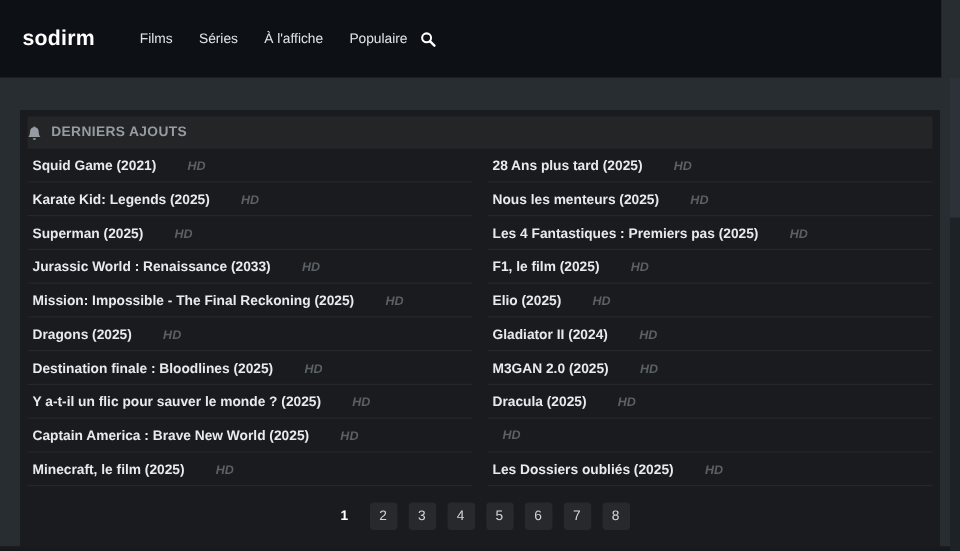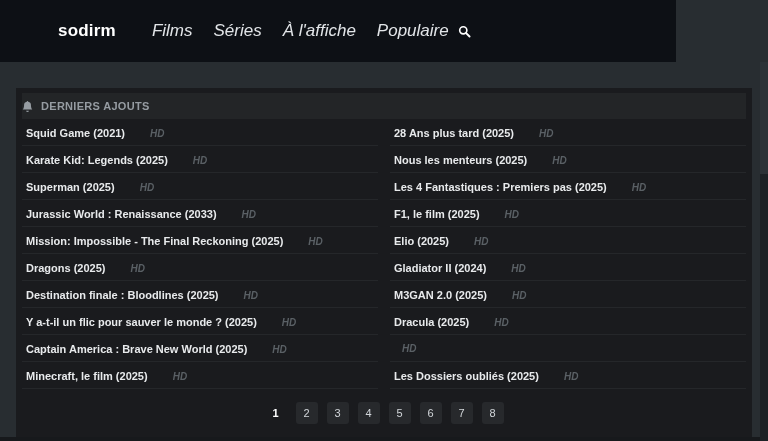--- a/index.html
+++ b/index.html
@@ -5,35 +5,34 @@
   * { margin:0; padding:0; box-sizing:border-box; }
   html,body { width:768px; height:441px; overflow:hidden; }
   body {
     font-family:"Liberation Sans", sans-serif;
     background:#282d31;
     position:relative;
   }
 
   
   .topbar {
-    position:absolute; left:0; top:0; width:676px; height:62px;
+    position:absolute; left:0; top:0; width:753px; height:62px;
     background:#0d1015;
     display:flex; align-items:center;
-    padding-left:58px;
+    padding-left:18px;
     z-index:3;
   }
   .logo {
     color:#ffffff; font-size:17px; font-weight:700; letter-spacing:.2px;
     cursor:pointer;
   }
   .nav { display:flex; gap:21px; margin-left:36px; }
   .nav a {
-    color:#e2e5e8; font-size:17px; text-decoration:none; cursor:pointer;
+    color:#e2e5e8; font-size:11px; text-decoration:none; cursor:pointer;
     white-space:nowrap;
-    font-style:italic;
   }
   .search-input {
     margin-left:28px; width:110px; height:22px;
     background:transparent; border:none; outline:none;
     color:#c7cbce; font-size:11px; font-family:"Liberation Sans", sans-serif;
   }
   .search-input::placeholder { color:#c7cbce; opacity:1; }
   .search-btn {
     margin-left:6px; background:transparent; border:none; cursor:pointer;
     display:flex; align-items:center; justify-content:center;

